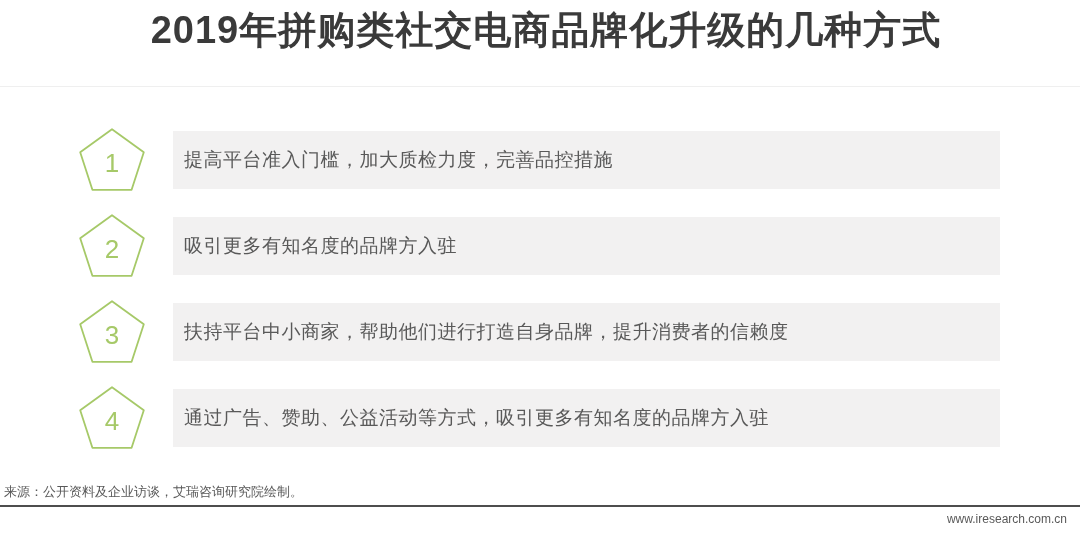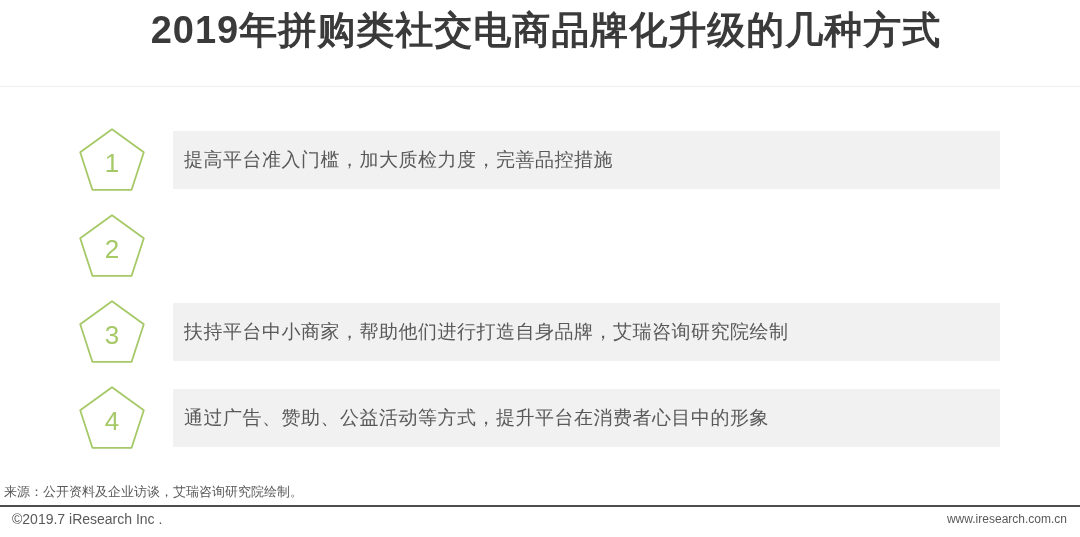--- a/index.html
+++ b/index.html
@@ -128,46 +128,48 @@
       </div>
     </div>
 
     <div class="method-row">
       <div class="pentagon-wrap">
         <svg viewBox="0 0 66 63">
             <polygon points="33,1.2 64.8,24.3 52.6,61.8 13.4,61.8 1.2,24.3"></polygon>
           </svg>
         <span class="item-number">2</span>
       </div>
+      <div class="item-box">
+        <span class="item-text">吸引更多有知名度的品牌方入驻</span>
+      </div>
     </div>
 
     <div class="method-row">
       <div class="pentagon-wrap">
         <svg viewBox="0 0 66 63">
             <polygon points="33,1.2 64.8,24.3 52.6,61.8 13.4,61.8 1.2,24.3"></polygon>
           </svg>
         <span class="item-number">3</span>
       </div>
       <div class="item-box">
-        <span class="item-text">扶持平台中小商家，帮助他们进行打造自身品牌，艾瑞咨询研究院绘制</span>
+        <span class="item-text">扶持平台中小商家，帮助他们进行打造自身品牌，提升消费者的信赖度</span>
       </div>
     </div>
 
     <div class="method-row">
       <div class="pentagon-wrap">
         <svg viewBox="0 0 66 63">
             <polygon points="33,1.2 64.8,24.3 52.6,61.8 13.4,61.8 1.2,24.3"></polygon>
           </svg>
         <span class="item-number">4</span>
       </div>
       <div class="item-box">
-        <span class="item-text">通过广告、赞助、公益活动等方式，提升平台在消费者心目中的形象</span>
+        <span class="item-text">通过广告、赞助、公益活动等方式，吸引更多有知名度的品牌方入驻</span>
       </div>
     </div>
 
   </div>
 
   <div class="footer-source">来源：公开资料及企业访谈，艾瑞咨询研究院绘制。</div>
   <div class="footer-divider"></div>
-  <div class="footer-copyright">©2019.7 iResearch Inc .</div>
   <div class="footer-website">www.iresearch.com.cn</div>
 
 </div>
 
 </body></html>

